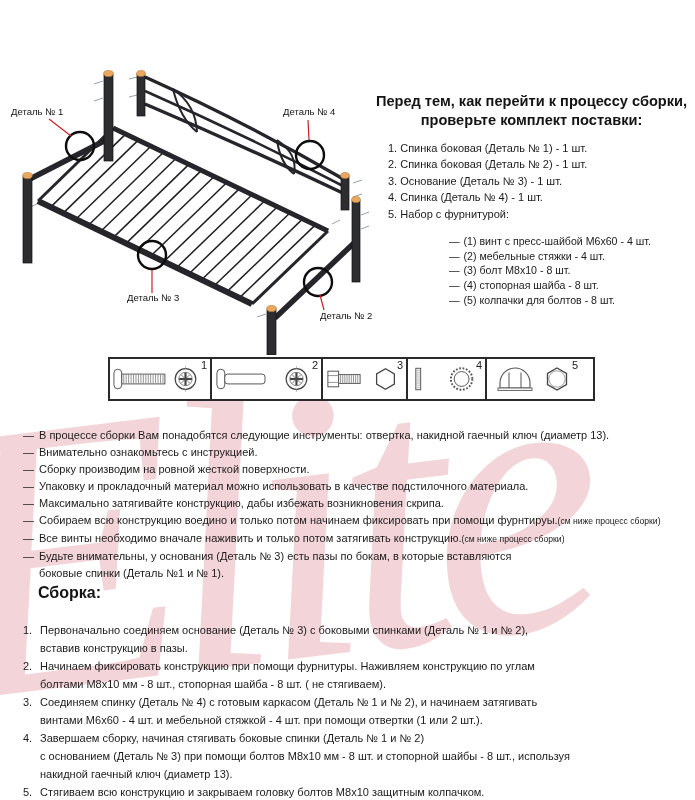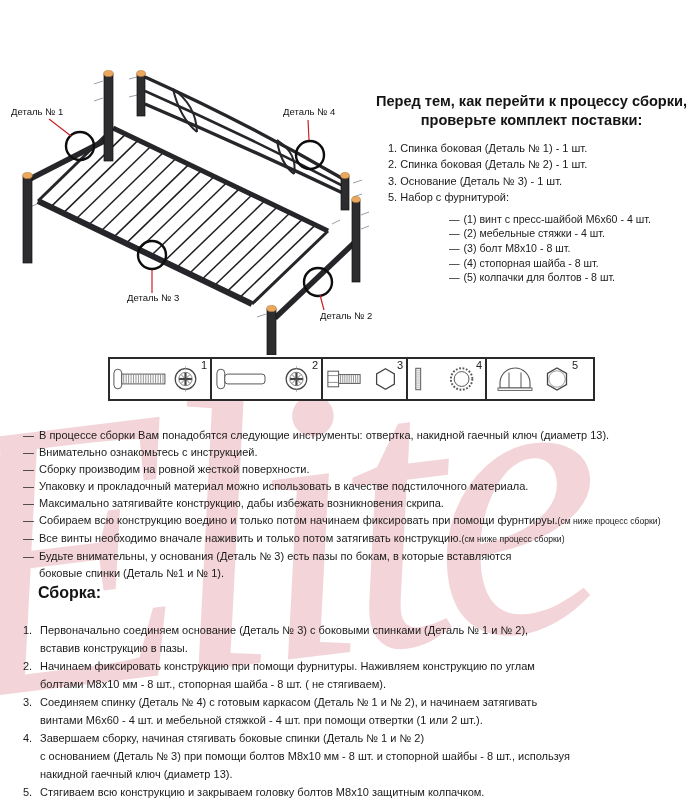--- a/index.html
+++ b/index.html
@@ -19,21 +19,21 @@
 
   
   .diagram-svg { position:absolute; left:10px; top:55px; width:360px; height:300px; z-index:1; }
   .part-label {
     position:absolute; z-index:2; font-size:9.5px; color:#111; white-space:nowrap;
   }
 
   
   .checklist { left:368px; top:92px; width:327px; }
   .checklist-title { text-align:center; font-weight:bold; font-size:14.6px; line-height:18.5px; color:#141414; }
-  .checklist-items { margin:11px 0 6px 0; padding:0 0 0 20px; list-style:none; }
+  .checklist-items { margin:11px 0 12px 0; padding:0 0 0 20px; list-style:none; }
   .checklist-items li { font-size:11px; line-height:16.4px; }
   .checklist-items .num { margin-right:3px; }
   .hardware-list { margin:1px 0 0 0; padding:0 0 0 67px; list-style:none; }
   .hardware-list li { font-size:10.6px; line-height:14.7px;margin-left:14px; }
   .hardware-list .dash { margin-right:5px; letter-spacing:-1px; }
 
   
   .strip {
     left:108px; top:357px; width:483px; height:40px;
     border:2px solid #2a2a2a; display:flex; background:#fff;
@@ -160,20 +160,21 @@
 
   <div class="layer checklist">
     <div class="checklist-title">
       <div>Перед тем, как перейти к процессу сборки,</div>
       <div>проверьте комплект поставки:</div>
     </div>
     <ol class="checklist-items">
       <li><span class="num">1.</span><span>Спинка боковая (Деталь № 1) - 1 шт.</span></li>
       <li><span class="num">2.</span><span>Спинка боковая (Деталь № 2) - 1 шт.</span></li>
       <li><span class="num">3.</span><span>Основание (Деталь № 3) - 1 шт.</span></li>
+      <li><span class="num">4.</span><span>Спинка (Деталь № 4) - 1 шт.</span></li>
       <li><span class="num">5.</span><span>Набор с фурнитурой:</span></li>
     </ol>
     <ul class="hardware-list">
       <li><span class="dash">—</span><span>(1) винт с пресс-шайбой М6х60 - 4 шт.</span></li>
       <li><span class="dash">—</span><span>(2) мебельные стяжки - 4 шт.</span></li>
       <li><span class="dash">—</span><span>(3) болт М8х10 - 8 шт.</span></li>
       <li><span class="dash">—</span><span>(4) стопорная шайба - 8 шт.</span></li>
       <li><span class="dash">—</span><span>(5) колпачки для болтов - 8 шт.</span></li>
     </ul>
   </div>

